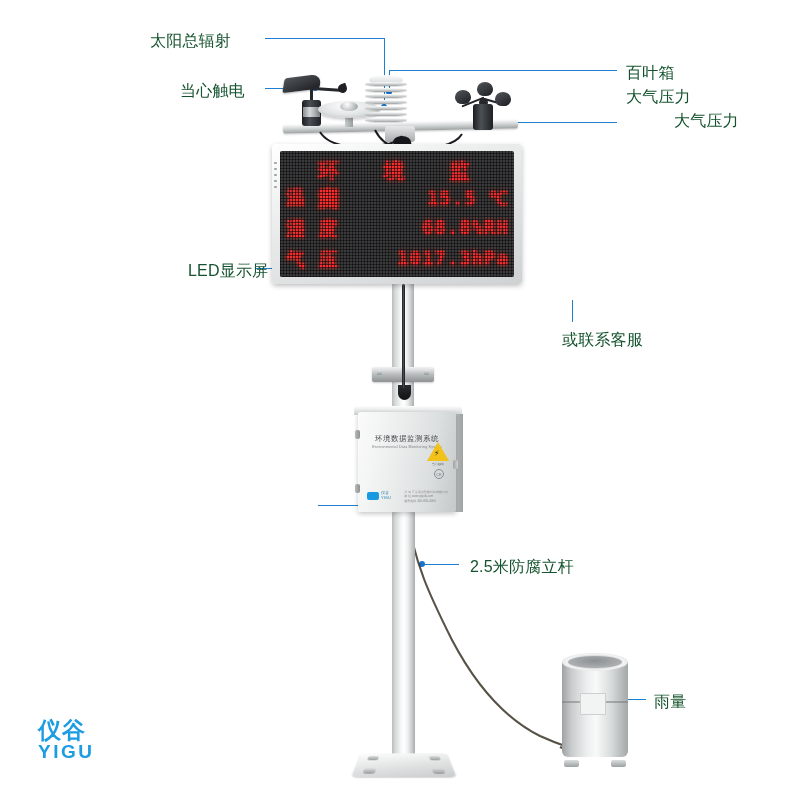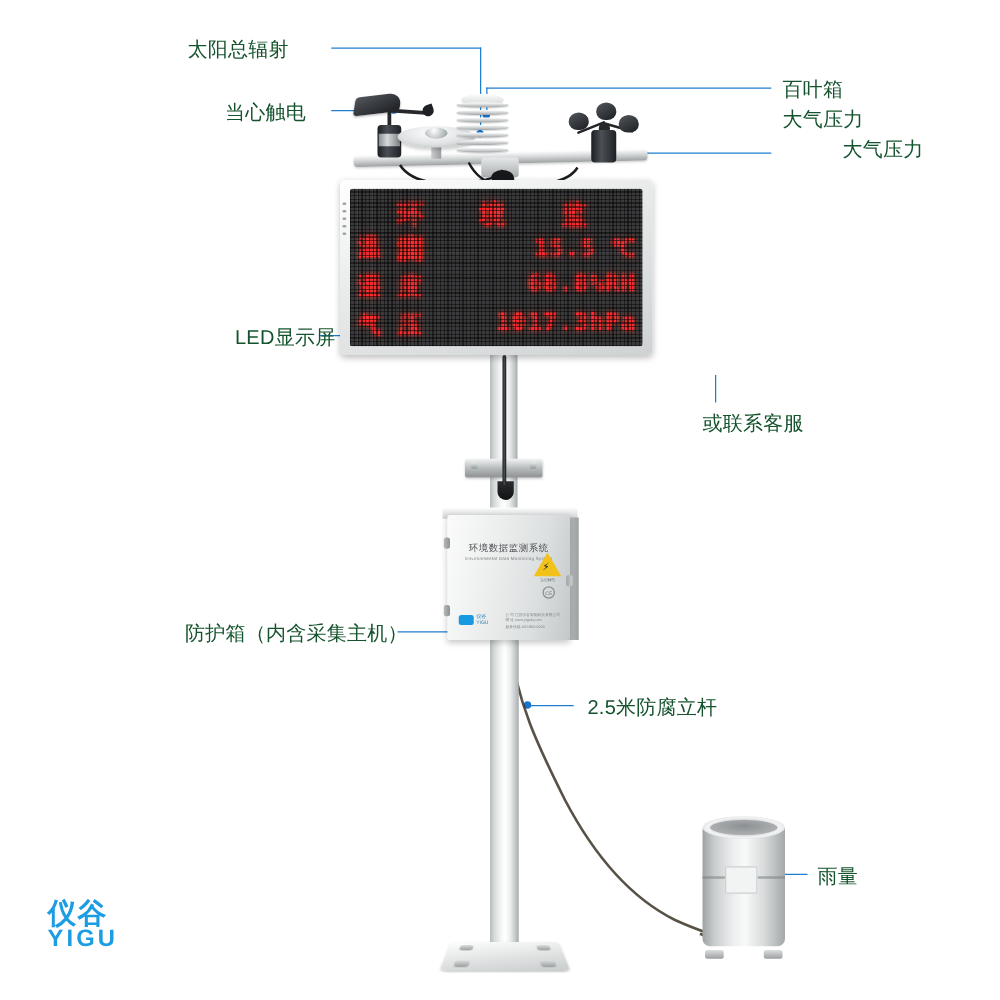--- a/index.html
+++ b/index.html
@@ -431,21 +431,20 @@
 
   <div class="label" style="left:150px; top:29px;">太阳总辐射</div>
   <div class="label" style="left:180px; top:79px;">当心触电</div>
 
   <div class="label" style="left:626px; top:61px;">百叶箱</div>
   <div class="label" style="left:626px; top:85px;">大气压力</div>
   <div class="label" style="left:626px; top:109px;margin-left:48px;">大气压力</div>
 
   <div class="label" style="left:188px; top:259px;text-align:right;">LED显示屏</div>
   <div class="label" style="left:562px; top:328px;">或联系客服</div>
-  <div class="label" style="left:148px; top:496px;">防护箱（内含采集主机）</div>
 
   <div class="label" style="left:470px; top:555px;">2.5米防腐立杆</div>
 
   <div class="label" style="left:654px; top:690px;">雨量</div>
 
   <svg id="cable-svg" viewBox="0 0 800 800">
     <path d="M408 512 C 412 560, 432 600, 452 640 C 472 678, 500 716, 540 736 C 560 745, 576 750, 588 752" fill="none" stroke="#3a3326" stroke-width="2.1" opacity=".85"></path>
     <path d="M588 752 C 576 752, 566 750, 560 747" fill="none" stroke="#3a3326" stroke-width="2.1" opacity=".85"></path>
   </svg>
 

